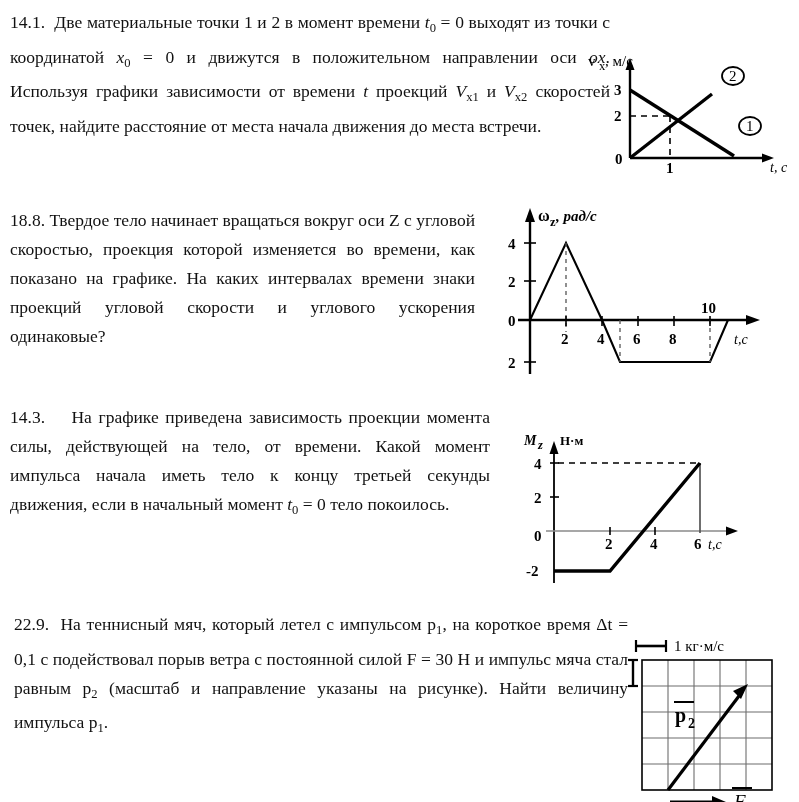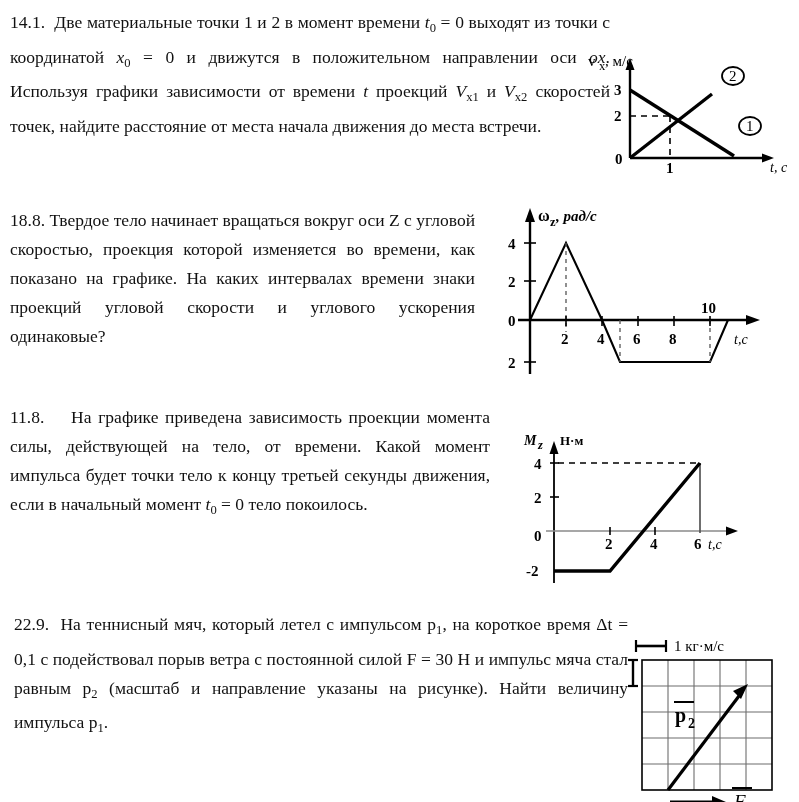--- a/index.html
+++ b/index.html
@@ -166,22 +166,22 @@
       <text class="lbl-b" x="181" y="152">8</text>
       <text class="lbl-b" x="213" y="121">10</text>
       <text class="lbl-axis" x="246" y="152">t,c</text>
     </svg>
   </div>
 </div>
 
 <div class="problem" style="top:395px;height:205px;">
 
   <div class="ptext" style="left:10px; top:8px; width:480px;">
-    <span class="num">11.8.</span>&nbsp;&nbsp;&nbsp;
-    <span>На графике приведена зависимость проекции момента силы, действующей на тело, от времени. Какой момент импульса будет точки тело к концу третьей секунды движения, если в начальный момент </span><span class="num"><i class="v">t</i><span class="sub">0</span> = 0</span><span> тело покоилось.</span>
+    <span class="num">14.3.</span>&nbsp;&nbsp;&nbsp;
+    <span>На графике приведена зависимость проекции момента силы, действующей на тело, от времени. Какой момент импульса начала иметь тело к концу третьей секунды движения, если в начальный момент </span><span class="num"><i class="v">t</i><span class="sub">0</span> = 0</span><span> тело покоилось.</span>
   </div>
 
   <div class="fig" style="left:500px; top:28px;">
     <svg width="296" height="165" viewBox="0 0 296 165">
 
       <g>
         <path class="axis-thin" d="M 54 160 L 54 28"></path>
         <path d="M 54 18 L 49.5 31 L 58.5 31 Z" fill="#000"></path>
       </g>
 

